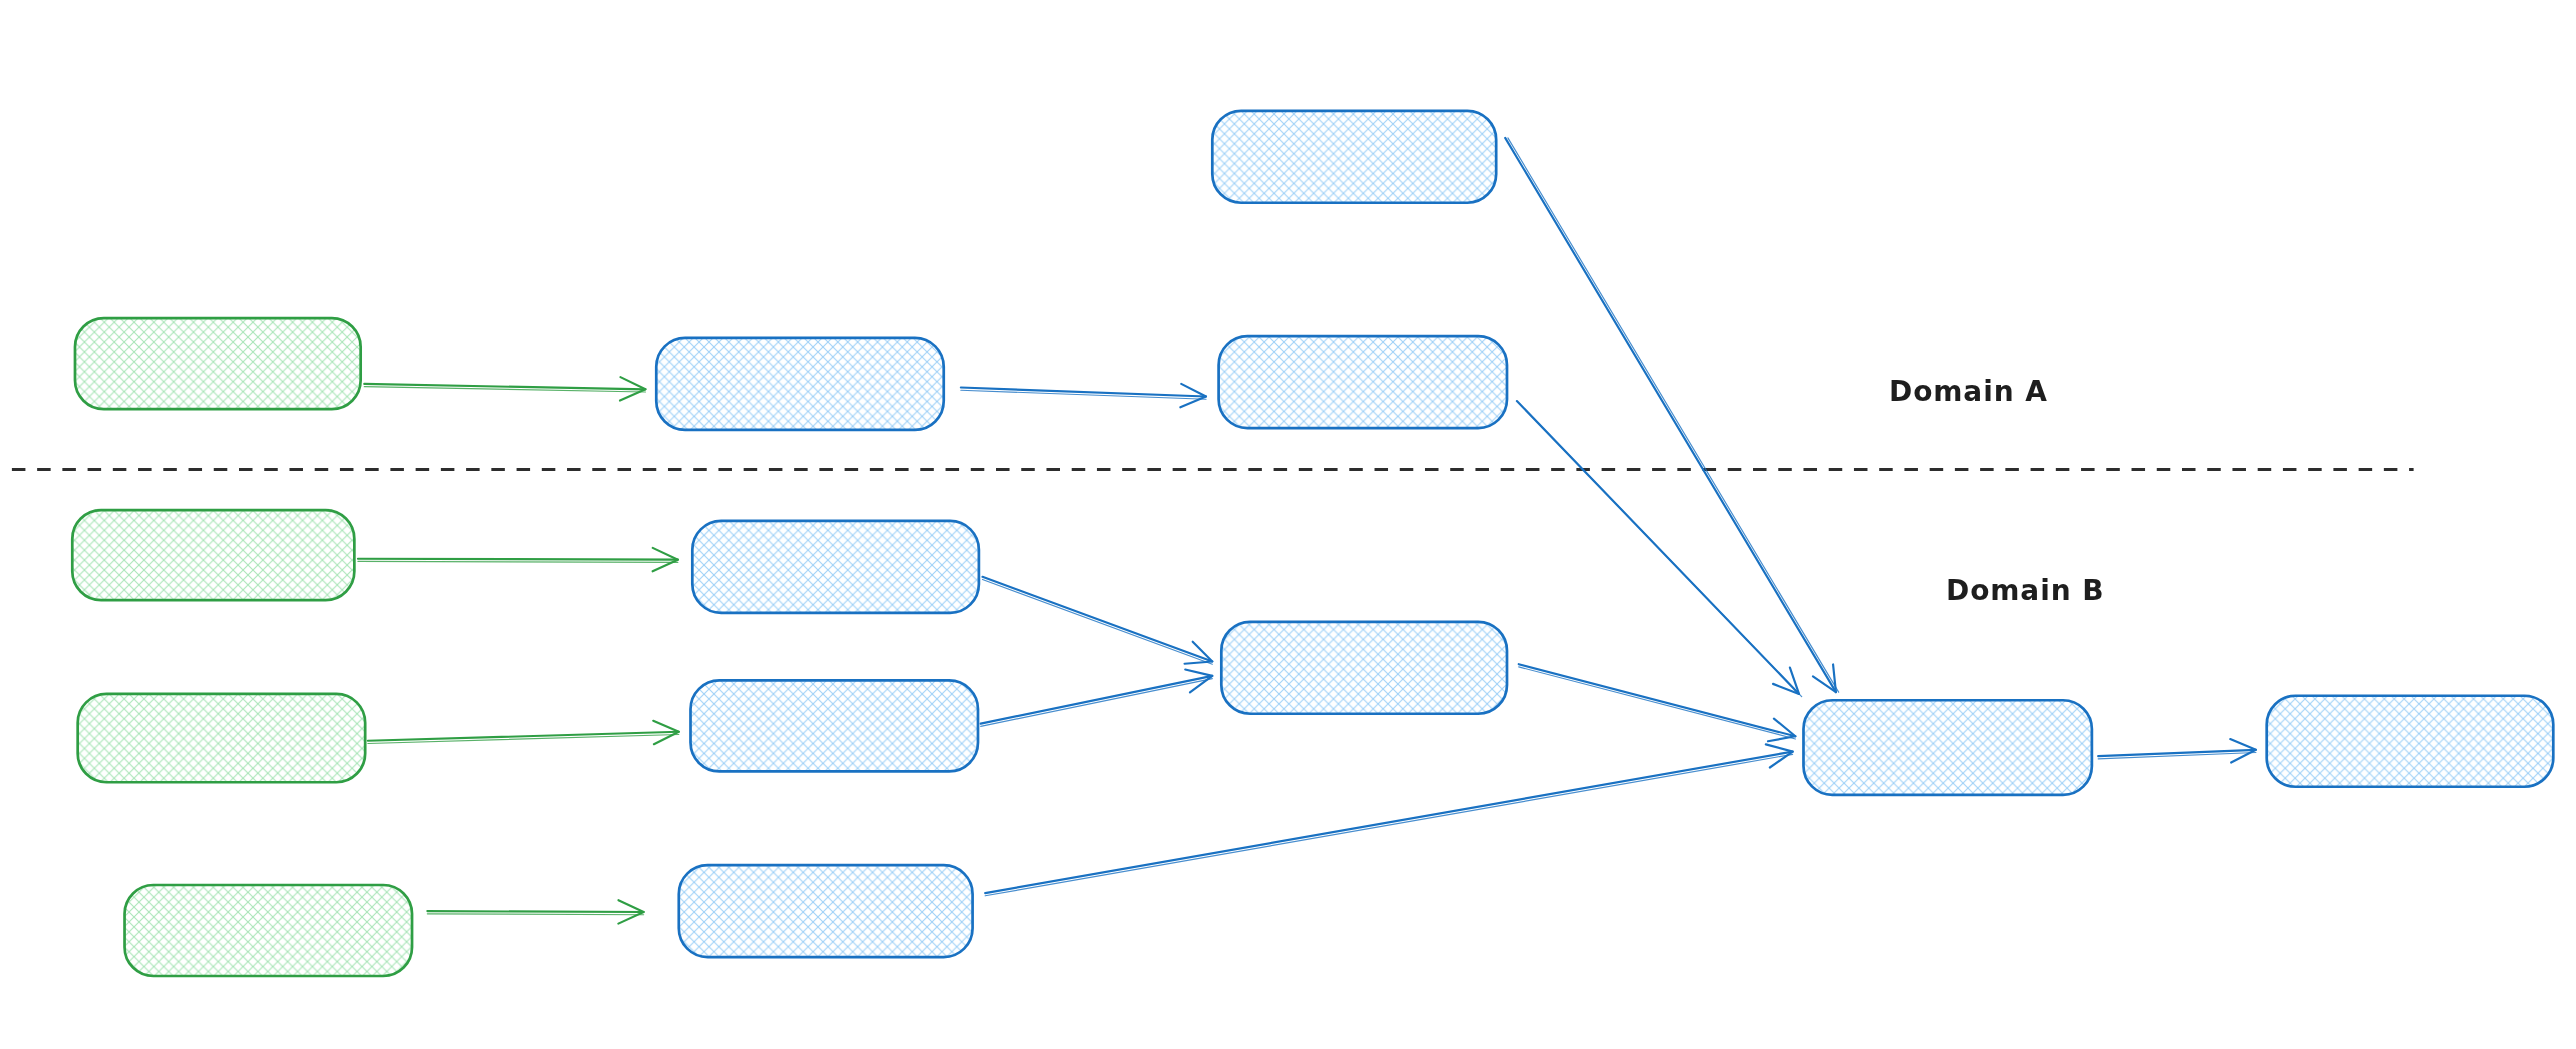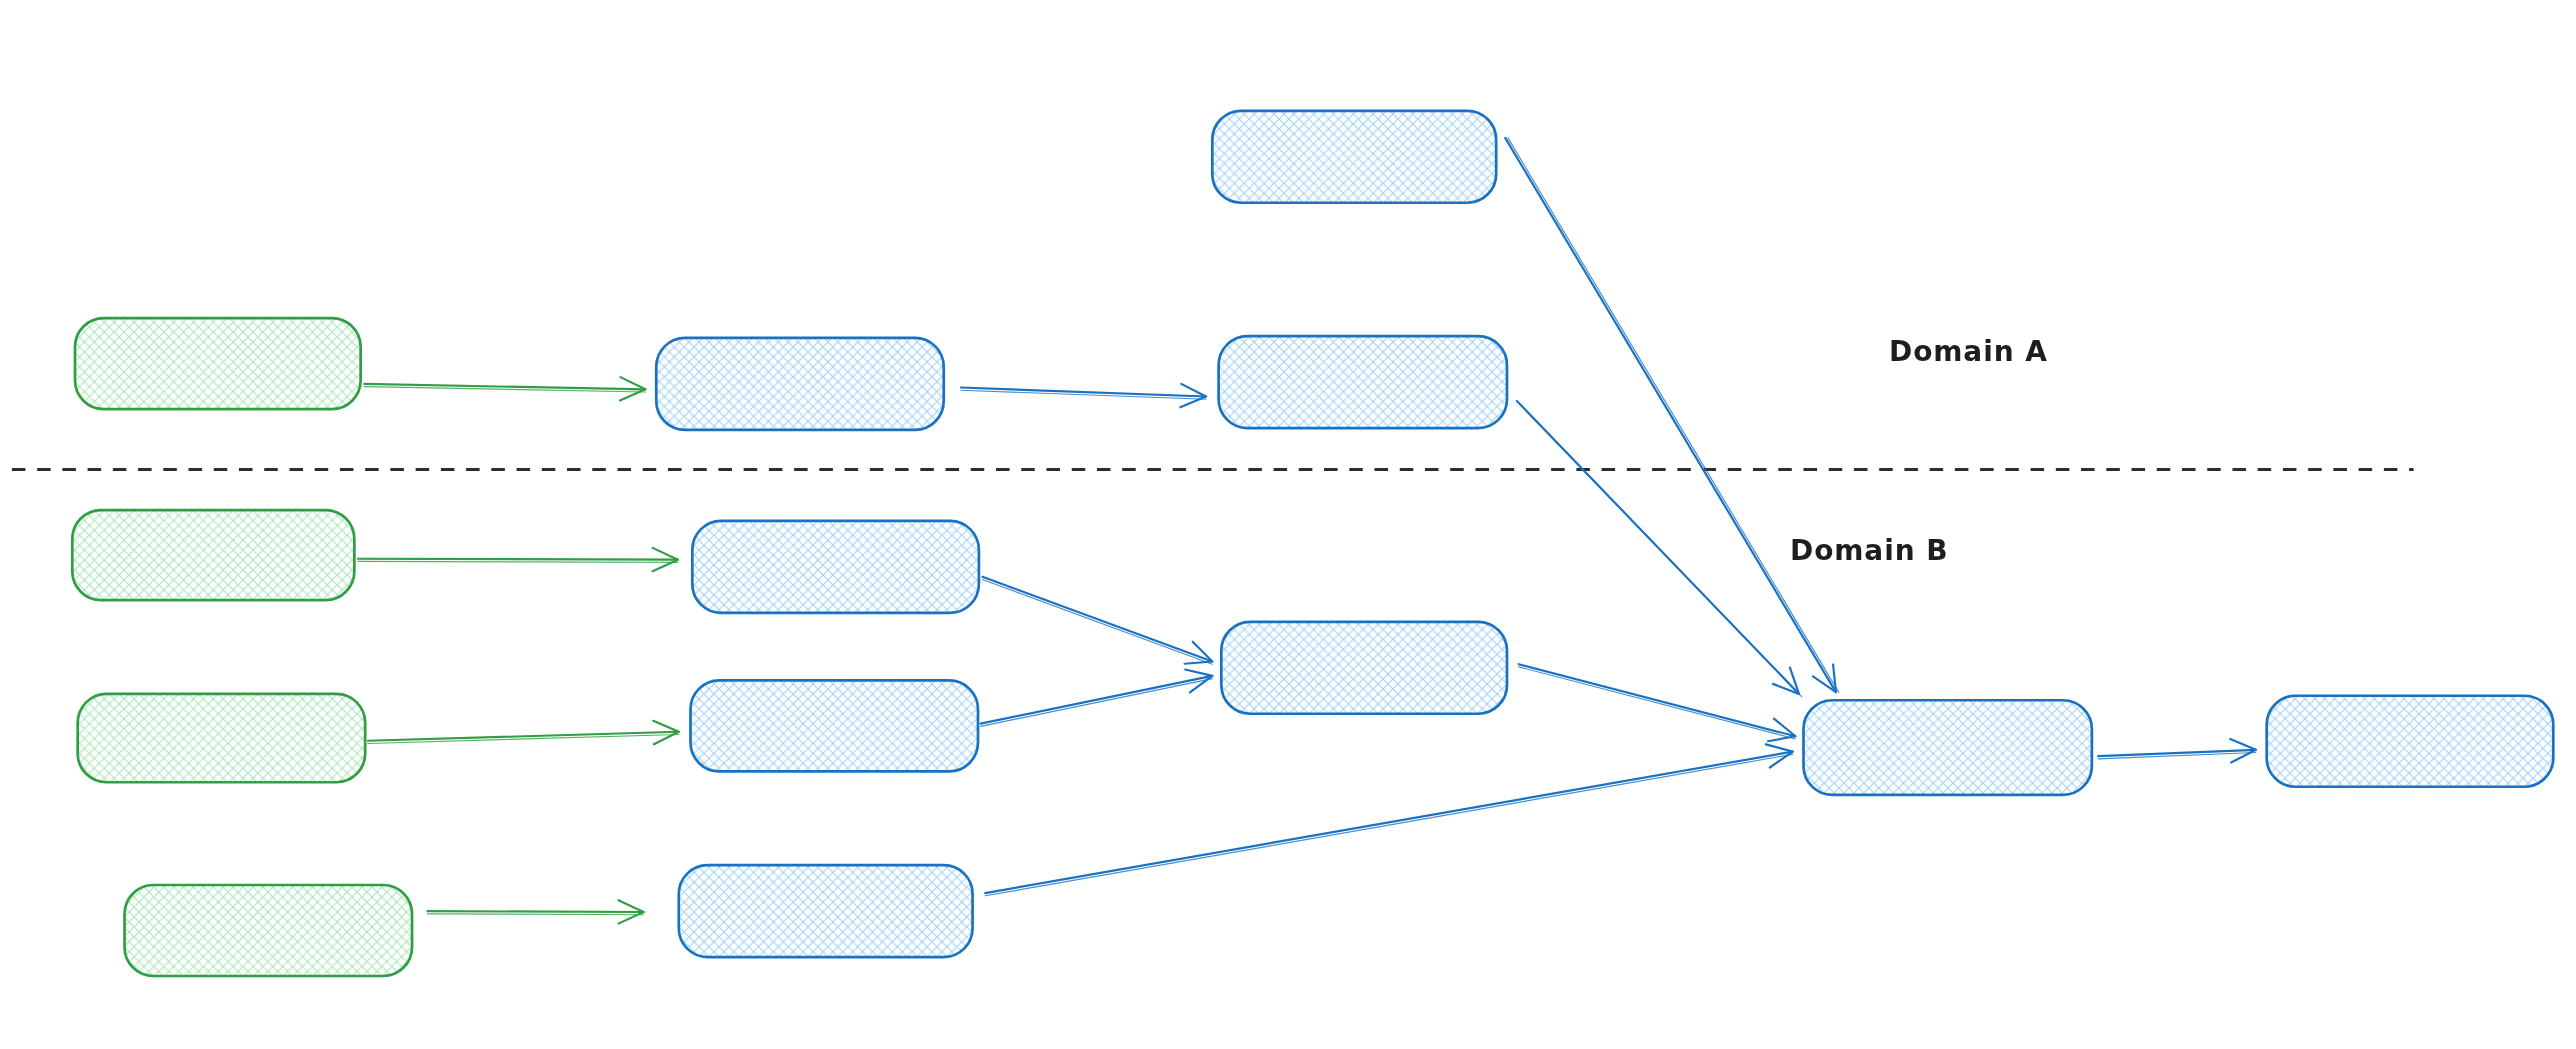--- a/index.html
+++ b/index.html
@@ -11,20 +11,21 @@
   .echo{stroke-width:1.3;fill:none;opacity:.8;stroke-linecap:round;}
   .divider{stroke-width:3.4;stroke-dasharray:15 13;stroke-linecap:butt;}
   .domain-label{
     position:absolute;
     font-size:28px;
     font-weight:600;
     letter-spacing:0.9px;
     color:#1e1e1e;
     white-space:nowrap;
     cursor:text;
+    margin-top:40px;
   }
   .hatch-line{stroke-width:1.2;}
   .ah{stroke-width:2.4;fill:none;stroke-linecap:round;stroke-linejoin:round;}
 </style>
 </head>
 <body>
 
 <div class="canvas">
 
 <svg width="2576" height="1049" viewBox="0 0 2858 1164" xmlns="http://www.w3.org/2000/svg">
@@ -98,16 +99,16 @@
   <rect class="node" x="766" y="755" width="319" height="101" rx="32" fill="url(#hatch-blue)" stroke="#1971c2"></rect>
   <rect class="node" x="1355" y="690" width="317" height="102" rx="32" fill="url(#hatch-blue)" stroke="#1971c2"></rect>
   <rect class="node" x="138" y="982" width="319" height="101" rx="32" fill="url(#hatch-green)" stroke="#2f9e44"></rect>
   <rect class="node" x="753" y="960" width="326" height="102" rx="32" fill="url(#hatch-blue)" stroke="#1971c2"></rect>
   <rect class="node" x="2001" y="777" width="320" height="105" rx="32" fill="url(#hatch-blue)" stroke="#1971c2"></rect>
   <rect class="node" x="2515" y="772" width="318" height="101" rx="32" fill="url(#hatch-blue)" stroke="#1971c2"></rect>
 </svg>
 
   <div class="domain-label" style="left:1889px; top:335px;">Domain A</div>
 
-  <div class="domain-label" style="left:1790px; top:534px;">Domain B</div>
+  <div class="domain-label" style="left:1946px; top:534px;">Domain B</div>
 
 </div>
 
 
 </body></html>

